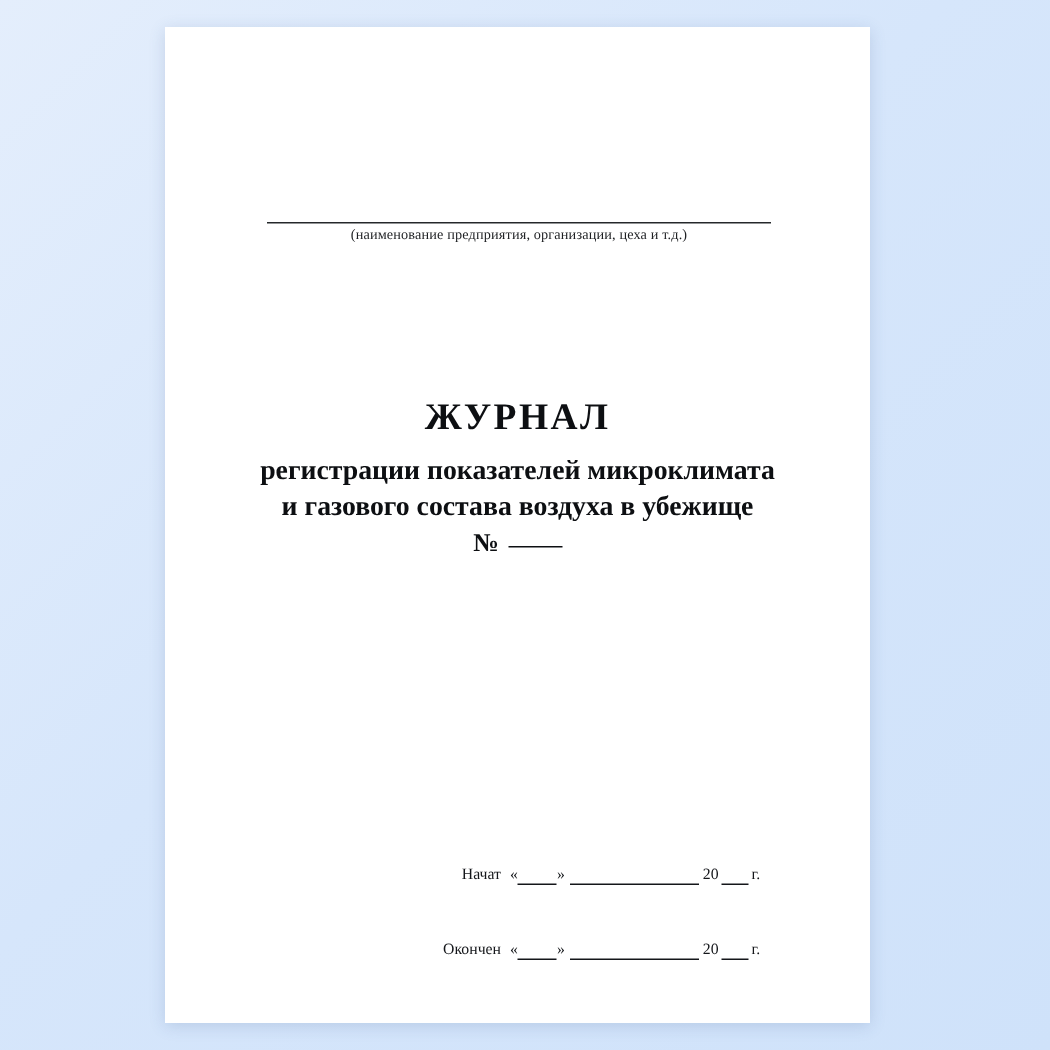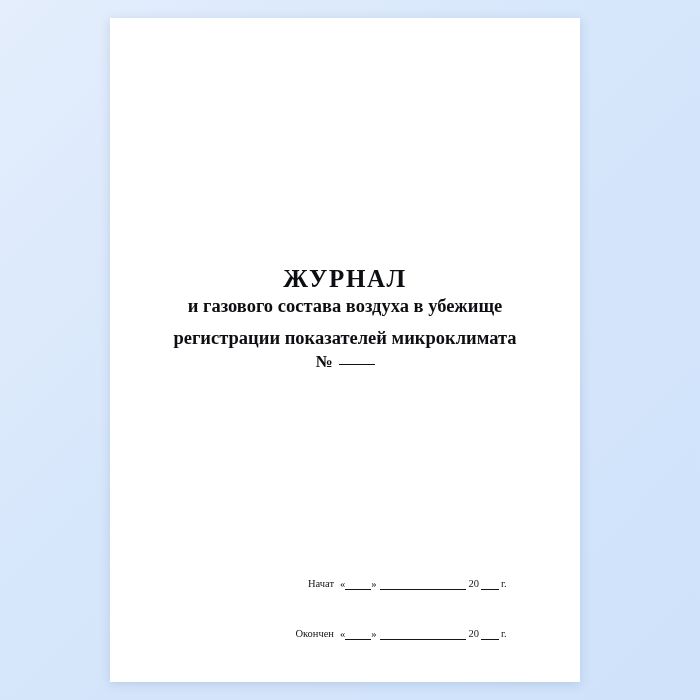--- a/index.html
+++ b/index.html
@@ -149,25 +149,29 @@
     margin: 0 2px;
   }
 </style>
 </head>
 <body>
 
 <div class="canvas">
   <div class="sheet">
     <div class="inner">
 
+      <div class="org-block">
+        <div class="org-rule"></div>
+        <div class="org-caption">(наименование предприятия, организации, цеха и т.д.)</div>
+      </div>
 
       <div class="title-block">
         <div class="title-main">ЖУРНАЛ</div>
+        <div class="title-sub">регистрации показателей микроклимата</div>
         <div class="title-sub" style="margin-top:0">и газового состава воздуха в убежище</div>
-        <div class="title-sub">регистрации показателей микроклимата</div>
       </div>
 
       <div class="number-line">
         <span>№</span><span class="blank"></span>
       </div>
 
       <div class="footer-block">
 
         <div class="footer-row">
           <span class="lbl">Начат</span>

